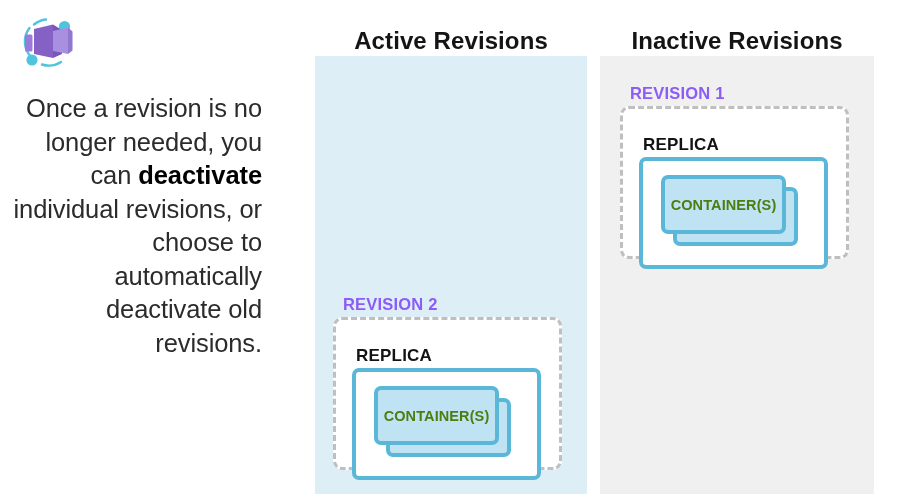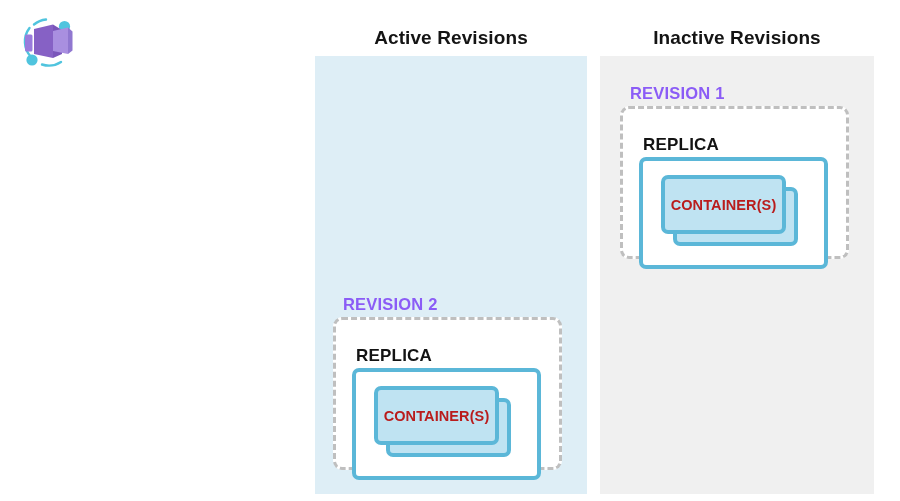--- a/index.html
+++ b/index.html
@@ -45,21 +45,21 @@
   }
   #intro-text .em {
     font-weight: 700;
     color: #000000;
   }
 
   
   .col-header {
     position: absolute;
     top: 27px;
-    font-size: 19px;
+    font-size: 24px;
     font-weight: 700;
     color: #141414;
     text-align: center;
     letter-spacing: 0.1px;
   }
   #active-header  { left: 315px; width: 272px; }
   #inactive-header{ left: 600px; width: 274px; }
 
   
   .col-panel {
@@ -141,21 +141,21 @@
     border: 4px solid #5bb7d8;
     border-radius: 7px;
     background: #bfe3f2;
     display: flex;
     align-items: center;
     justify-content: center;
   }
   .container-front .container-label {
     font-size: 14.5px;
     font-weight: 700;
-    color: #b91c1c;
+    color: #4d7c0f;
     letter-spacing: 0.1px;
     white-space: nowrap;
   }
 
   
   #revision-1 { left: 620px; top: 84px; }
   #revision-2 { left: 333px; top: 295px; }
 </style>
 </head>
 <body>
@@ -173,20 +173,21 @@
       <circle cx="16" cy="46" r="5.6" fill="#50C4DE"></circle>
 
       <rect x="9" y="20.5" width="7.5" height="17" rx="1.5" fill="#9A7BDC"></rect>
       <path d="M18 15 L37 10.5 L37 44 L18 40 Z" fill="#8661C5"></path>
       <path d="M37 10.5 L46 16 L46 40 L37 44 Z" fill="#7A56BA"></path>
       <path d="M37 17 L52 13.5 L52 40 L37 37 Z" fill="#A98FE0"></path>
       <path d="M52 13.5 L56.5 17.5 L56.5 36.5 L52 40 Z" fill="#9077D0"></path>
     </svg>
   </div>
 
+  <div id="intro-text"><span>Once a revision is no longer needed, you can </span><span class="em">deactivate</span><span> individual revisions, or choose to automatically deactivate old revisions.</span></div>
 
 </div>
 
 <div id="active-header" class="col-header">Active Revisions</div>
 <div id="inactive-header" class="col-header">Inactive Revisions</div>
 
 <div id="active-panel" class="col-panel"></div>
 <div id="inactive-panel" class="col-panel"></div>
 
 <div id="revision-1" class="revision-group">

